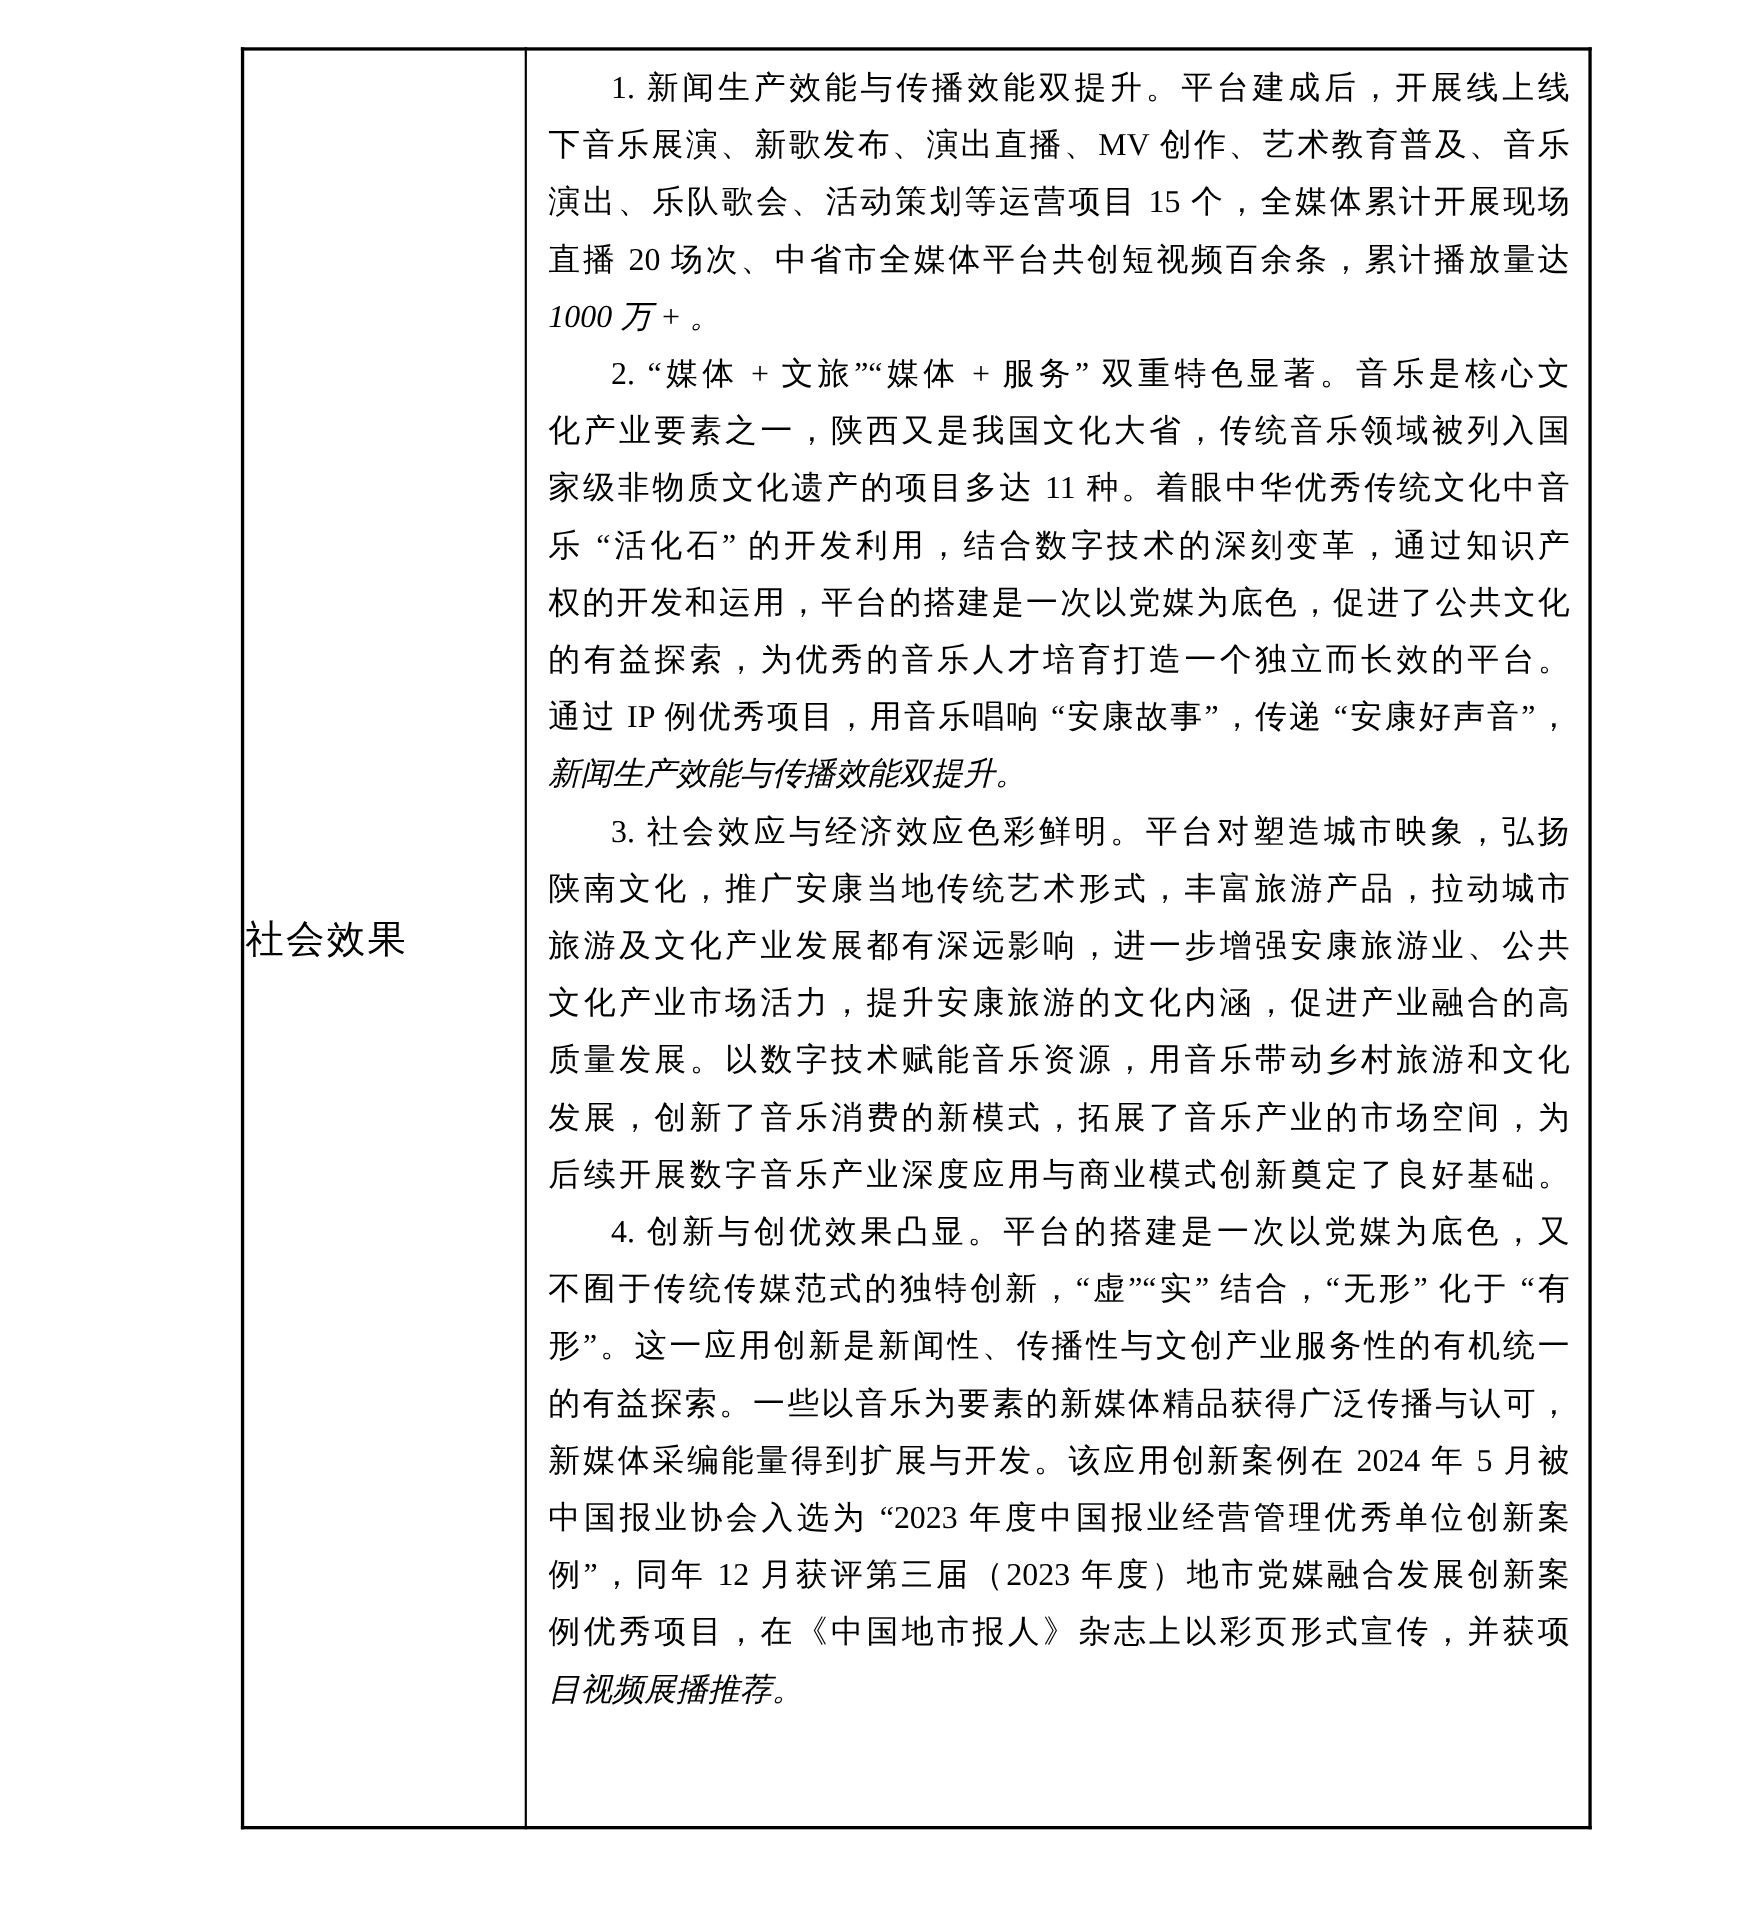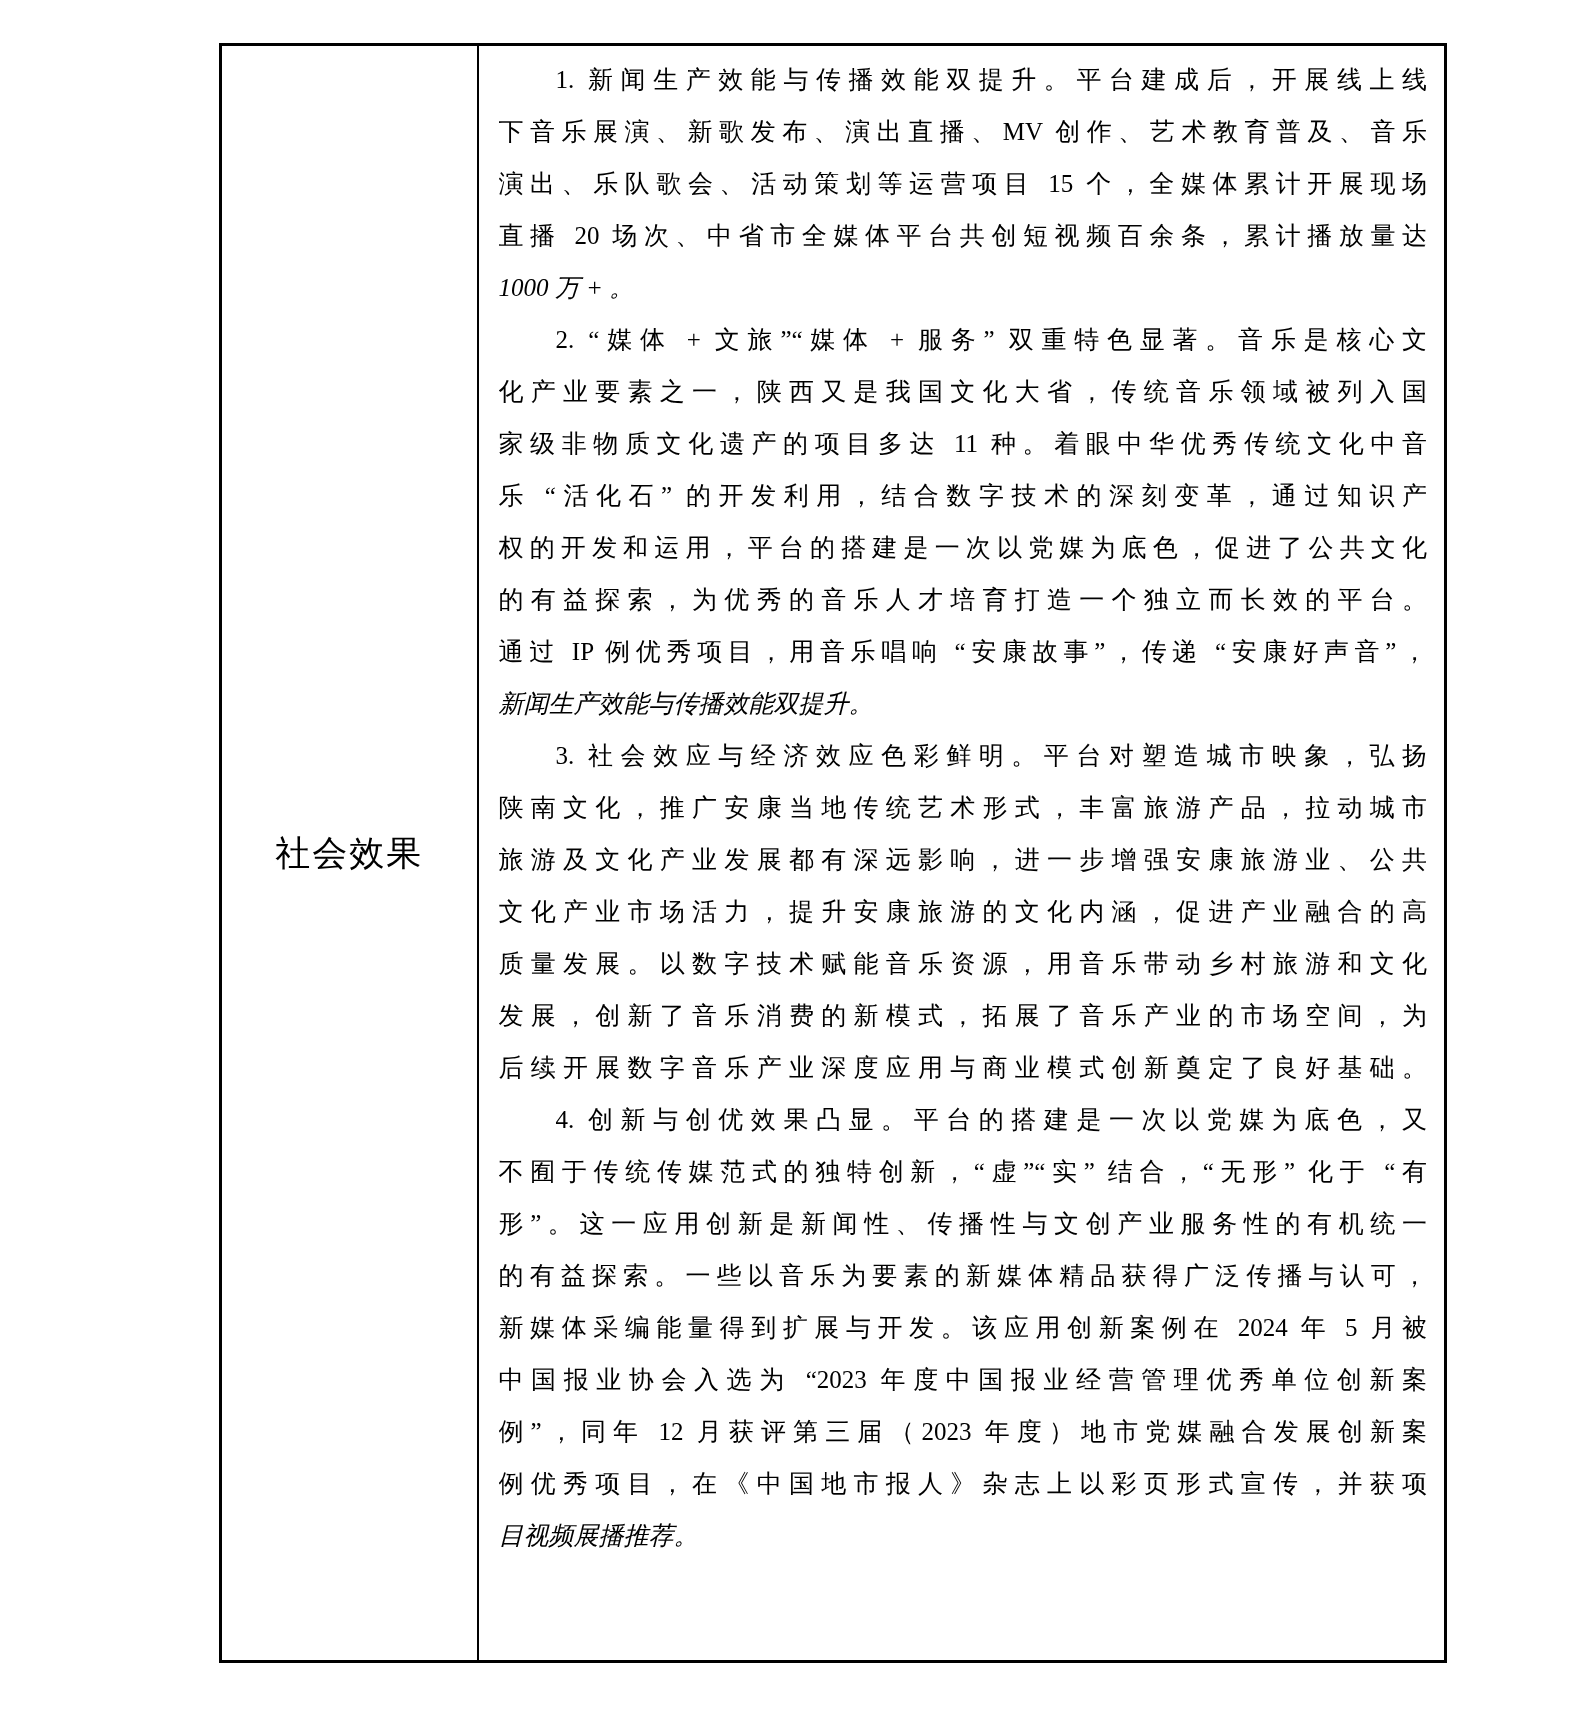--- a/index.html
+++ b/index.html
@@ -24,31 +24,30 @@
     table-layout: fixed;
   }
   .doc-table td {
     border: 2px solid #000000;
   }
   .doc-table {
     border: 3px solid #000000;
   }
   .label-cell {
     width: 257px;
-    text-align: center;
     vertical-align: middle;
     font-size: 35px;
     letter-spacing: 2px;
   }
   .content-cell {
     vertical-align: top;
     padding: 8px 17px 0 20px;
   }
   .line {
-    font-size: 25px;
+    font-size: 29px;
     line-height: 52px;
     height: 52px;
     overflow: hidden;
     text-align: justify;
     text-align-last: justify;
     white-space: normal;
   }
   .line.first {
     text-indent: 57px;
   }

